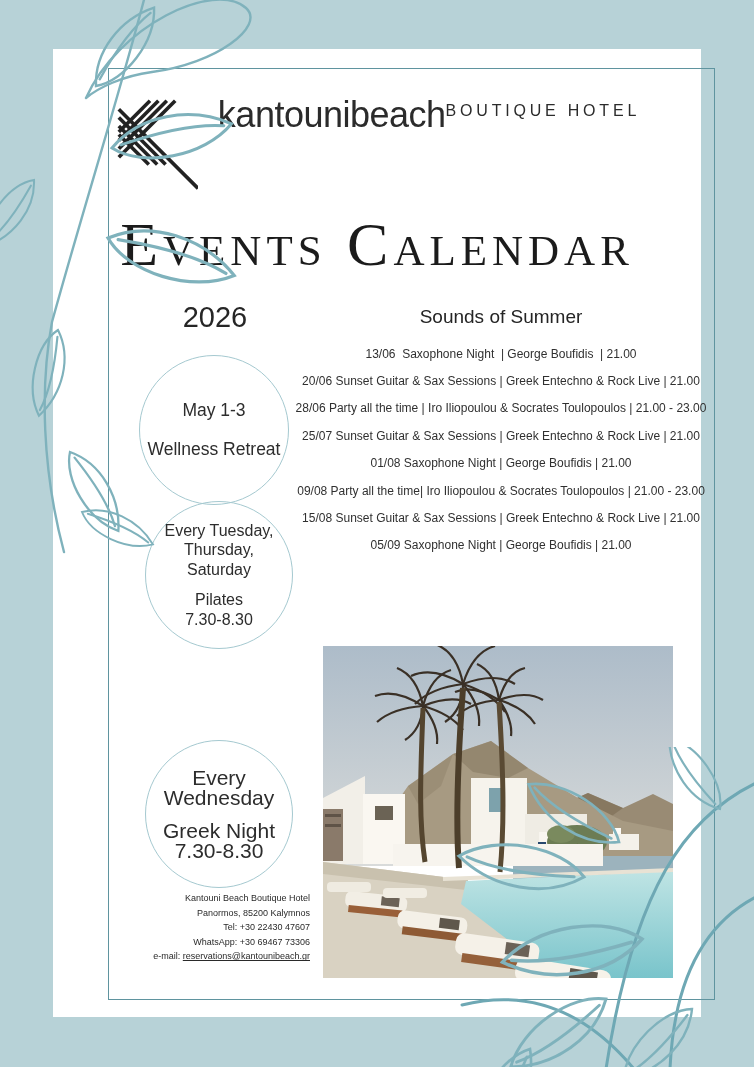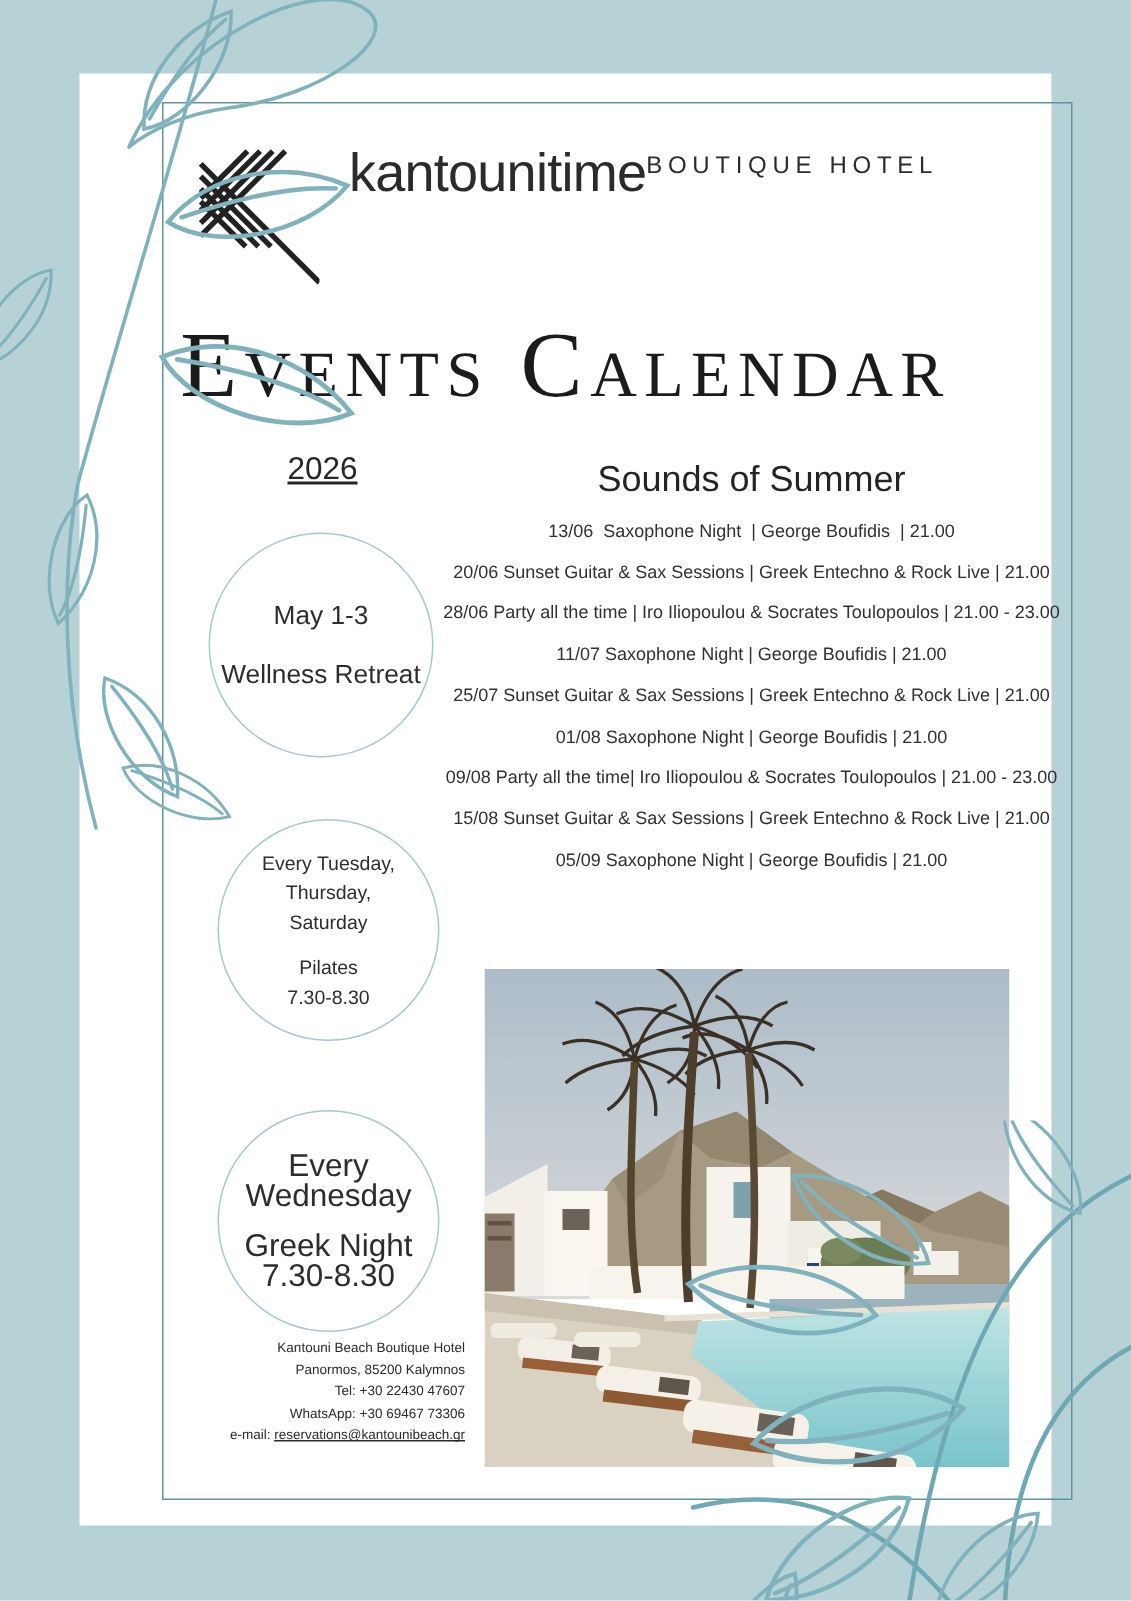--- a/index.html
+++ b/index.html
@@ -31,34 +31,34 @@
   .logo-text{display:flex;flex-direction:row;}
   .logo-word{font-size:36px;line-height:37px;letter-spacing:-0.5px;color:#2b2b2b;}
   .logo-tagline{font-size:16px;letter-spacing:3.8px;margin-top:6px;color:#2b2b2b;white-space:nowrap;}
   
   .title{
     position:absolute;top:208px;left:53px;width:648px;text-align:center;
     font-family:"Liberation Serif",serif;font-variant:small-caps;
     font-size:62px;line-height:72px;letter-spacing:5px;color:#1b1b1b;font-weight:400;
   }
   
-  .year{position:absolute;top:301px;left:110px;width:210px;text-align:center;font-size:21px;color:#262626;text-decoration:underline;}
+  .year{position:absolute;top:301px;left:110px;width:210px;text-align:center;font-size:29px;color:#262626;}
   .circle{
     position:absolute;border:1px solid var(--circle_stroke);border-radius:50%;
     display:flex;flex-direction:column;justify-content:center;
     text-align:center;color:#2d2d2d;background:transparent;
   }
   .c-wellness{left:139px;top:355px;width:150px;height:150px;font-size:17.5px;}
   .c-wellness .sp{height:18px;}
-  .c-pilates{left:145px;top:546px;width:148px;height:148px;font-size:13px;line-height:19.5px;}
+  .c-pilates{left:145px;top:501px;width:148px;height:148px;font-size:16px;line-height:19.5px;}
   .c-pilates .sp{height:11px;}
   .c-greek{left:145px;top:740px;width:148px;height:148px;font-size:21px;line-height:20px;}
   .c-greek .sp{height:13px;}
   
-  .sounds-title{position:absolute;top:306px;left:330px;width:342px;text-align:center;font-size:24px;color:#242424;}
+  .sounds-title{position:absolute;top:306px;left:330px;width:342px;text-align:center;font-size:19px;color:#242424;}
   .events{position:absolute;top:340px;left:330px;width:342px;}
   .event-line{height:27.4px;display:flex;align-items:center;justify-content:center;white-space:pre;font-size:12px;color:var(--ink_soft);}
   
   .photo{position:absolute;left:323px;top:646px;width:350px;height:332px;z-index:2;}
   
   .footer{position:absolute;top:891px;left:128px;width:182px;text-align:right;font-size:9px;line-height:14.6px;color:#2a2a2a;z-index:2;}
   .footer a{color:inherit;text-decoration:underline;}
 </style>
 </head>
 <body>
@@ -76,21 +76,21 @@
         <path d="M8,74 L74,8"></path>
         <path d="M8,88 L88,8"></path>
         <path d="M8,102 L102,8"></path>
         <path d="M8,22 L140,154"></path>
         <path d="M8,36 L86,114"></path>
         <path d="M8,50 L72,114"></path>
         <path d="M8,64 L58,114"></path>
       </svg>
       <div class="logo-text">
         <div class="logo-word">kantouni</div>
-        <div class="logo-word">time</div>
+        <div class="logo-word">beach</div>
         <div class="logo-tagline">BOUTIQUE HOTEL</div>
       </div>
     </div>
 
     <div class="title">Events Calendar</div>
 
     <div class="year">2026</div>
 
     <div class="circle c-wellness">
       <div>May 1-3</div>
@@ -113,21 +113,20 @@
       <div class="sp"></div>
       <div>Greek Night</div>
       <div>7.30-8.30</div>
     </div>
 
     <div class="sounds-title">Sounds of Summer</div>
     <div class="events">
       <div class="event-line">13/06  Saxophone Night  | George Boufidis  | 21.00</div>
       <div class="event-line">20/06 Sunset Guitar &amp; Sax Sessions | Greek Entechno &amp; Rock Live | 21.00</div>
       <div class="event-line">28/06 Party all the time | Iro Iliopoulou &amp; Socrates Toulopoulos | 21.00 - 23.00</div>
-      <div class="event-line">11/07 Saxophone Night | George Boufidis | 21.00</div>
       <div class="event-line">25/07 Sunset Guitar &amp; Sax Sessions | Greek Entechno &amp; Rock Live | 21.00</div>
       <div class="event-line">01/08 Saxophone Night | George Boufidis | 21.00</div>
       <div class="event-line">09/08 Party all the time| Iro Iliopoulou &amp; Socrates Toulopoulos | 21.00 - 23.00</div>
       <div class="event-line">15/08 Sunset Guitar &amp; Sax Sessions | Greek Entechno &amp; Rock Live | 21.00</div>
       <div class="event-line">05/09 Saxophone Night | George Boufidis | 21.00</div>
     </div>
 
     <svg class="photo" viewBox="0 0 350 332" preserveAspectRatio="none">
       <defs>
         <linearGradient id="sky" x1="0" y1="0" x2="0" y2="1">

